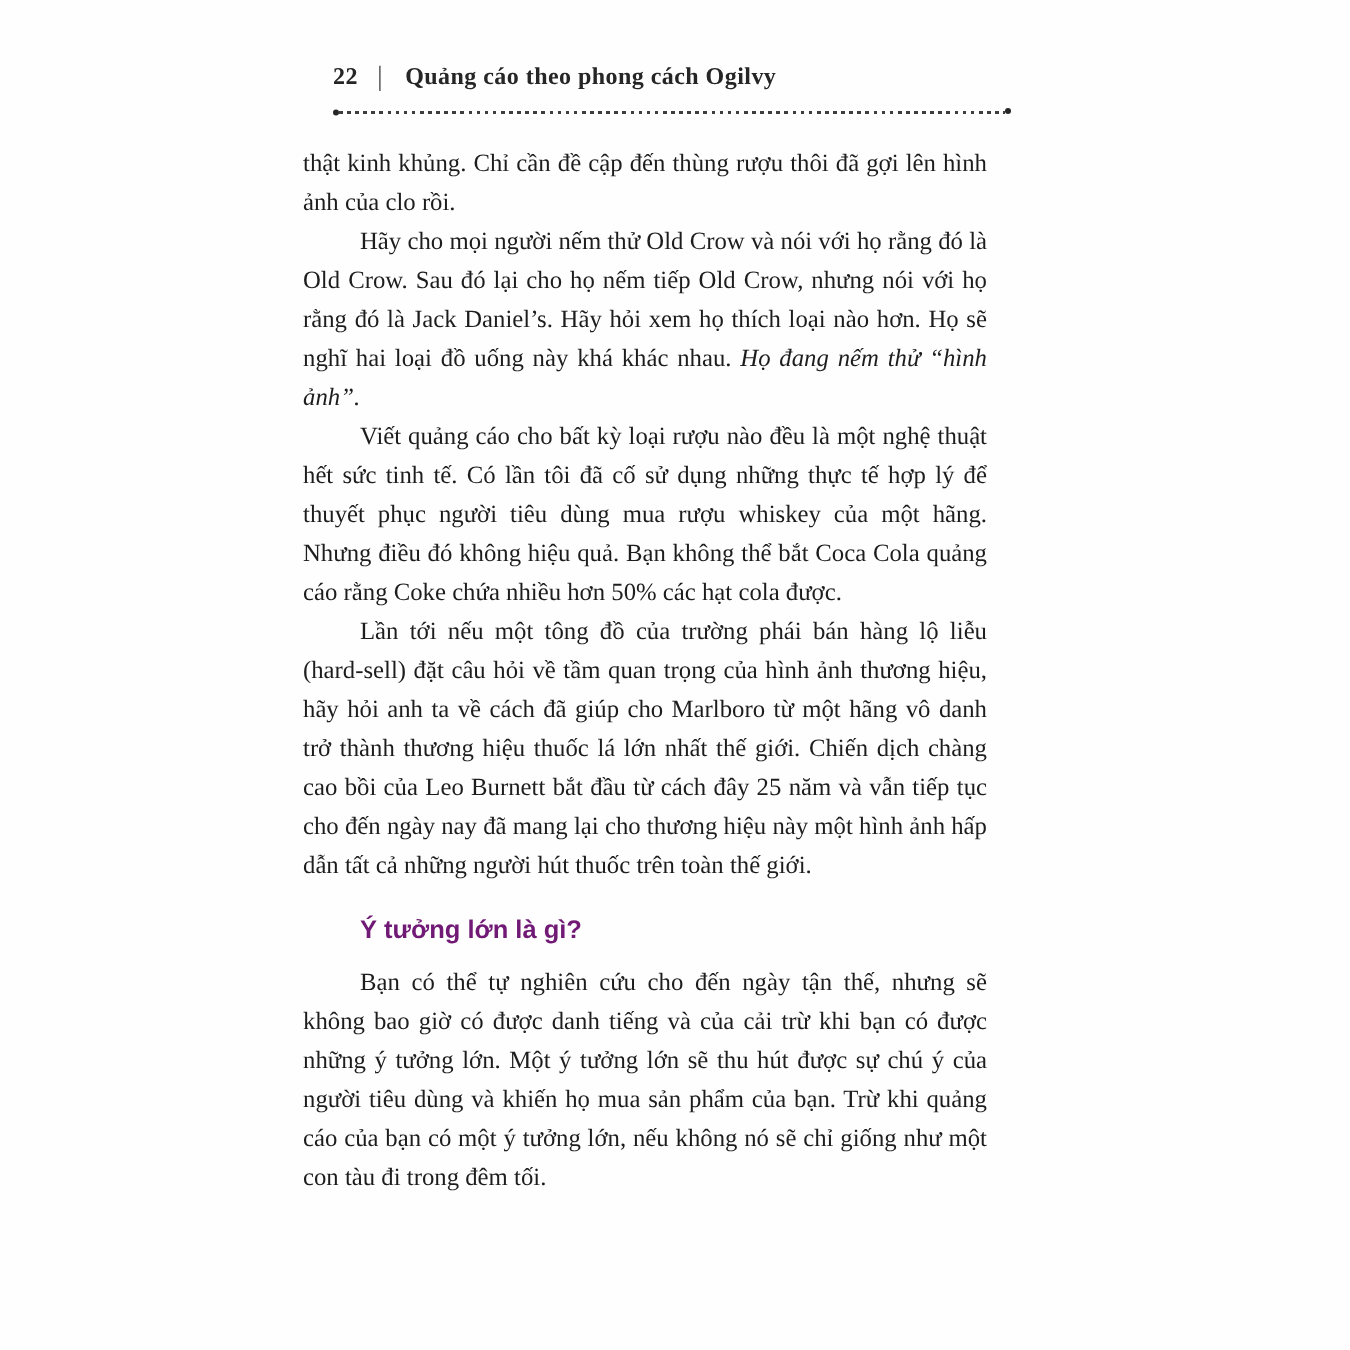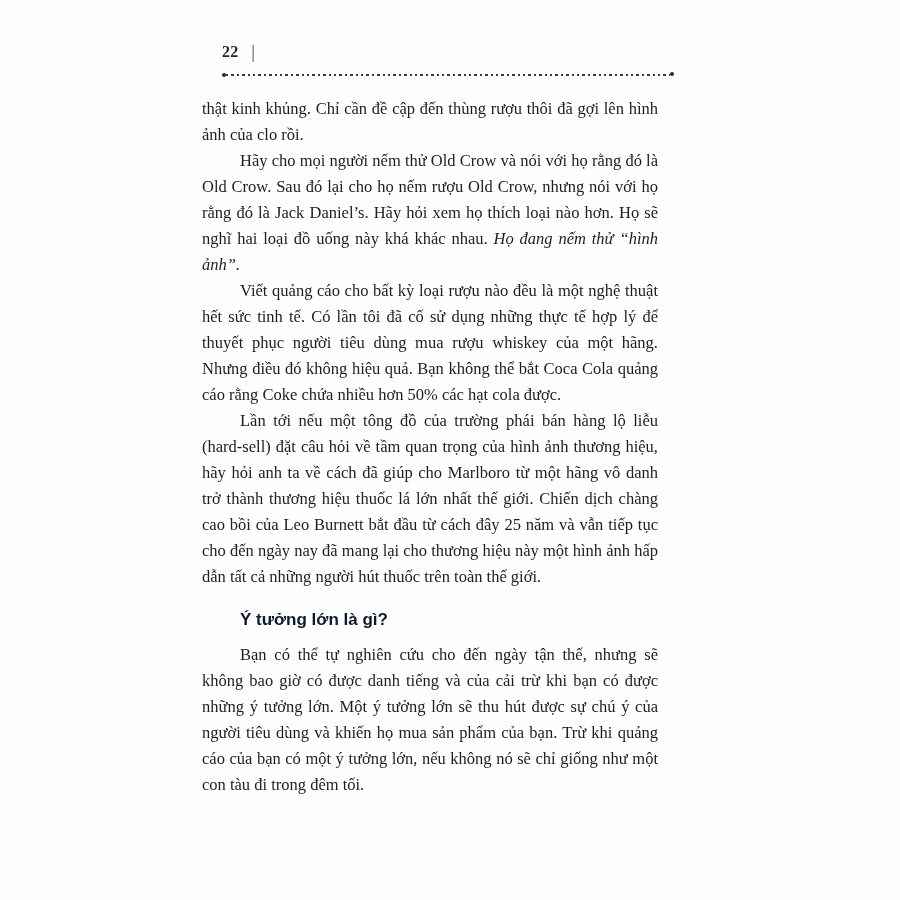--- a/index.html
+++ b/index.html
@@ -83,46 +83,47 @@
   .body-text p {
     margin: 0;
     text-indent: 38px;
   }
   .body-text p.continuation { text-indent: 0; }
   .body-text em { font-style: italic; }
   .section-heading {
     font-family: "Liberation Sans", "DejaVu Sans", sans-serif;
     font-size: 17px;
     font-weight: bold;
-    color: #0f172a;
+    color: #701a75;
     margin: 17px 0 9px 0;
     text-indent: 38px;
     text-align: left;
     line-height: 26px;
   }
 </style>
 </head>
 <body>
 
 <div class="page">
 
   <header class="running-header">
     <span class="pagenum">22</span>
     <span class="divider">|</span>
+    <span class="title">Quảng cáo theo phong cách Ogilvy</span>
   </header>
 
   <div class="rule">
     <div class="line"></div>
   </div>
 
   <main class="body-text">
 
     <p class="continuation">thật kinh khủng. Chỉ cần đề cập đến thùng rượu thôi đã gợi lên hình ảnh của clo rồi.</p>
 
-    <p><span>Hãy cho mọi người nếm thử Old Crow và nói với họ rằng đó là Old Crow. Sau đó lại cho họ nếm rượu Old Crow, nhưng nói với họ rằng đó là Jack Daniel’s. Hãy hỏi xem họ thích loại nào hơn. Họ sẽ nghĩ hai loại đồ uống này khá khác nhau. </span><em>Họ đang nếm thử “hình ảnh”.</em></p>
+    <p><span>Hãy cho mọi người nếm thử Old Crow và nói với họ rằng đó là Old Crow. Sau đó lại cho họ nếm tiếp Old Crow, nhưng nói với họ rằng đó là Jack Daniel’s. Hãy hỏi xem họ thích loại nào hơn. Họ sẽ nghĩ hai loại đồ uống này khá khác nhau. </span><em>Họ đang nếm thử “hình ảnh”.</em></p>
 
 
     <p>Viết quảng cáo cho bất kỳ loại rượu nào đều là một nghệ thuật hết sức tinh tế. Có lần tôi đã cố sử dụng những thực tế hợp lý để thuyết phục người tiêu dùng mua rượu whiskey của một hãng. Nhưng điều đó không hiệu quả. Bạn không thể bắt Coca Cola quảng cáo rằng Coke chứa nhiều hơn 50% các hạt cola được.</p>
 
     <p>Lần tới nếu một tông đồ của trường phái bán hàng lộ liễu (hard-sell) đặt câu hỏi về tầm quan trọng của hình ảnh thương hiệu, hãy hỏi anh ta về cách đã giúp cho Marlboro từ một hãng vô danh trở thành thương hiệu thuốc lá lớn nhất thế giới. Chiến dịch chàng cao bồi của Leo Burnett bắt đầu từ cách đây 25 năm và vẫn tiếp tục cho đến ngày nay đã mang lại cho thương hiệu này một hình ảnh hấp dẫn tất cả những người hút thuốc trên toàn thế giới.</p>
 
     <h2 class="section-heading">Ý tưởng lớn là gì?</h2>
 
     <p>Bạn có thể tự nghiên cứu cho đến ngày tận thế, nhưng sẽ không bao giờ có được danh tiếng và của cải trừ khi bạn có được những ý tưởng lớn. Một ý tưởng lớn sẽ thu hút được sự chú ý của người tiêu dùng và khiến họ mua sản phẩm của bạn. Trừ khi quảng cáo của bạn có một ý tưởng lớn, nếu không nó sẽ chỉ giống như một con tàu đi trong đêm tối.</p>
 

